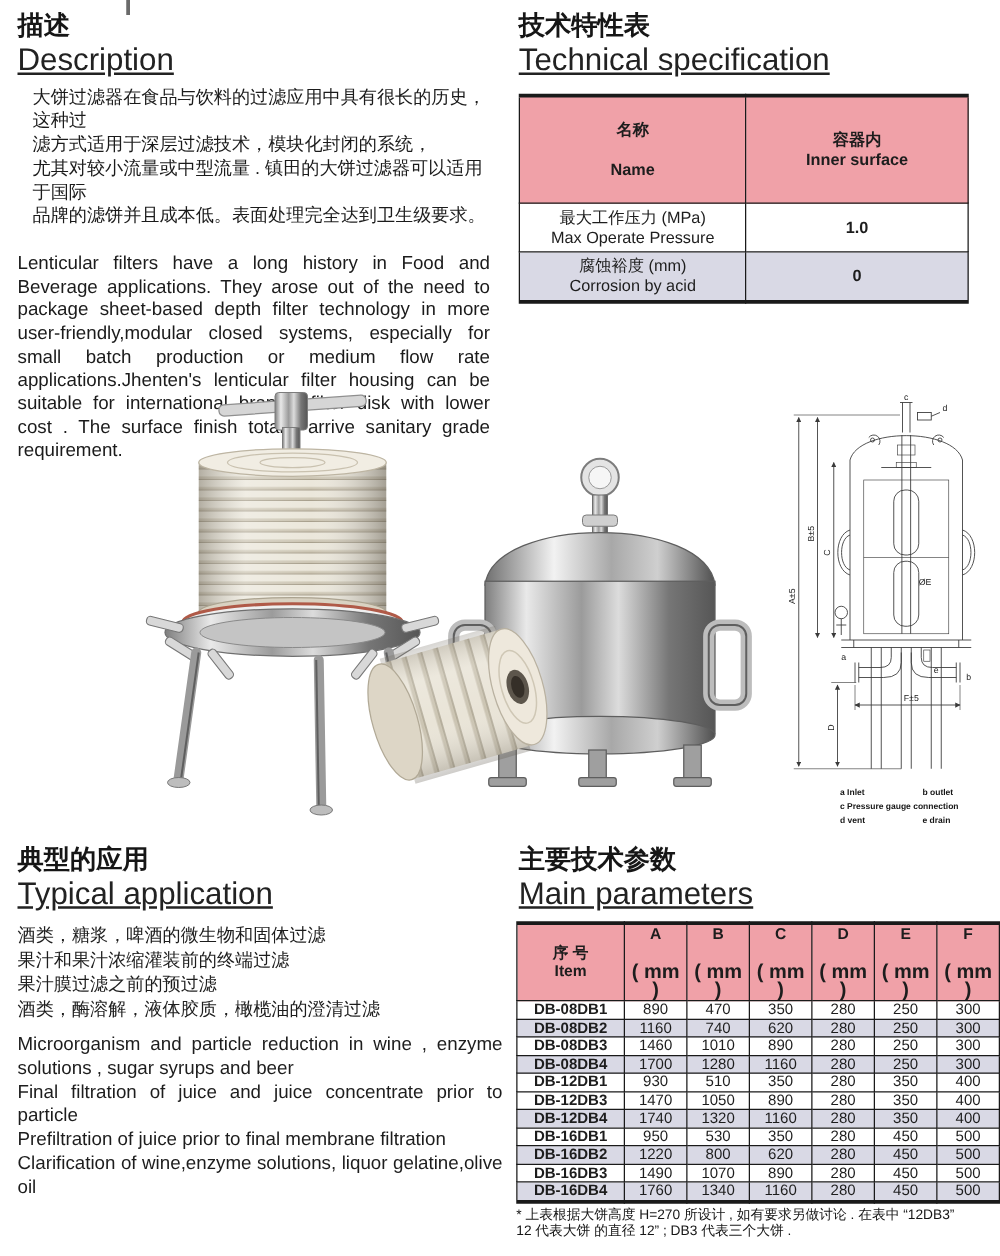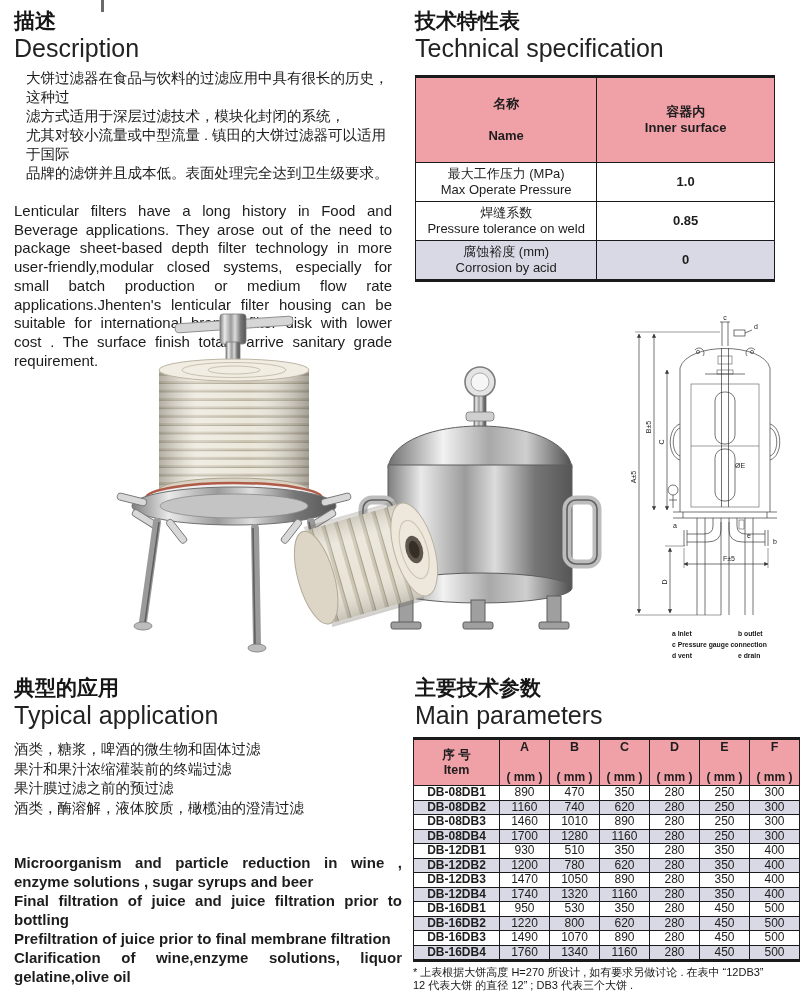--- a/index.html
+++ b/index.html
@@ -10,21 +10,21 @@
   }
   html,body{margin:0;padding:0;background:#fff;}
   body{
     width:800px;height:1005px;position:relative;overflow:hidden;
     font-family:"Liberation Sans","DejaVu Sans",sans-serif;
     color:var(--ink);
     -webkit-font-smoothing:antialiased;
   }
   .abs{position:absolute;}
   .h-zh{font-size:21px;font-weight:600;line-height:26px;color:#161616;}
-  .h-en{font-size:25px;font-weight:400;line-height:29px;color:#222;}
+  .h-en{font-size:25px;font-weight:400;line-height:29px;color:#222;text-decoration:underline;}
   .body-zh{font-size:14.5px;line-height:19px;white-space:pre-line;color:#1b1b1b;font-weight:500;margin-left:12px;}
   .body-en{font-size:15px;line-height:18.7px;text-align:justify;color:#1b1b1b;}
   .app-zh div{font-size:14.5px;line-height:19.5px;font-weight:500;}
   .app-en div{font-size:15px;line-height:19px;text-align:justify;}
 
   
   .crop-mark{left:101px;top:0;width:3px;height:12px;background:#6a6a6a;}
 
   
   table{border-collapse:collapse;}
@@ -52,21 +52,21 @@
     border-top:3px solid var(--line);
     border-bottom:3px solid var(--line);
     border-left:1px solid var(--line);
     border-right:1px solid var(--line);
     table-layout:fixed;
   }
   .param-table th,.param-table td{
     border:1px solid var(--line);text-align:center;vertical-align:middle;padding:0 1px;
   }
   .param-table th{background:var(--pink);height:36px;font-size:12.5px;font-weight:700;line-height:15px;}
-  .param-table th .u{font-weight:700;font-size:12px;margin-top:15px;}
+  .param-table th .u{font-weight:700;font-size:16px;margin-top:15px;}
   .param-table td{height:13.5px;font-size:12px;line-height:13px;}
   .param-table tr.alt td{background:var(--lav);}
   .param-table td:first-child{font-weight:600;}
   .param-table col.c-item{width:86px;}
   .param-table col.c-num{width:50px;}
 
   .footnotes{left:413px;top:952px;width:386px;font-size:11px;line-height:13.5px;white-space:pre-line;color:#161616;}
   .footnotes .fn{margin:0 0 1px 0;font-weight:500;}
 
   svg text{font-family:"Liberation Sans","DejaVu Sans",sans-serif;}
@@ -102,25 +102,20 @@
         <div>容器内</div>
         <div>Inner surface</div>
       </th>
     </tr>
   </thead>
   <tbody>
       <tr>
         <td class="name-cell">最大工作压力 (MPa)
 Max Operate Pressure</td>
         <td class="val-cell">1.0</td>
-      </tr>
-      <tr>
-        <td class="name-cell">焊缝系数
-Pressure tolerance on weld</td>
-        <td class="val-cell">0.85</td>
       </tr>
       <tr class="alt">
         <td class="name-cell">腐蚀裕度 (mm)
 Corrosion by acid</td>
         <td class="val-cell">0</td>
       </tr>
     </tbody>
 </table>
 
 <svg class="abs" style="left:105px;top:300px;" width="510" height="360" viewBox="0 0 510 360">
@@ -337,23 +332,23 @@
 
 <div class="abs" style="left:14px;top:675px;width:388px;">
   <div class="h-zh">典型的应用</div>
   <div class="h-en">Typical application</div>
   <div class="app-zh" style="margin-top:10px;">
     <div>酒类，糖浆，啤酒的微生物和固体过滤</div>
     <div>果汁和果汁浓缩灌装前的终端过滤</div>
     <div>果汁膜过滤之前的预过滤</div>
     <div>酒类，酶溶解，液体胶质，橄榄油的澄清过滤</div>
   </div>
-  <div class="app-en" style="margin-top:35px;font-weight:bold;">
+  <div class="app-en" style="margin-top:8px;">
     <div>Microorganism and particle reduction in wine , enzyme solutions , sugar syrups and beer</div>
-    <div>Final filtration of juice and juice filtration prior to bottling</div>
+    <div>Final filtration of juice and juice concentrate prior to particle</div>
     <div>Prefiltration of juice prior to final membrane filtration</div>
     <div>Clarification of wine,enzyme solutions, liquor gelatine,olive oil</div>
   </div>
 </div>
 
 <div class="abs" style="left:415px;top:675px;width:386px;">
   <div class="h-zh">主要技术参数</div>
   <div class="h-en">Main parameters</div>
 </div>
 
@@ -438,29 +433,20 @@
       </tr>
       <tr>
         <td>DB-12DB1</td>
         <td>930</td>
         <td>510</td>
         <td>350</td>
         <td>280</td>
         <td>350</td>
         <td>400</td>
       </tr>
-      <tr class="alt">
-        <td>DB-12DB2</td>
-        <td>1200</td>
-        <td>780</td>
-        <td>620</td>
-        <td>280</td>
-        <td>350</td>
-        <td>400</td>
-      </tr>
       <tr>
         <td>DB-12DB3</td>
         <td>1470</td>
         <td>1050</td>
         <td>890</td>
         <td>280</td>
         <td>350</td>
         <td>400</td>
       </tr>
       <tr class="alt">

